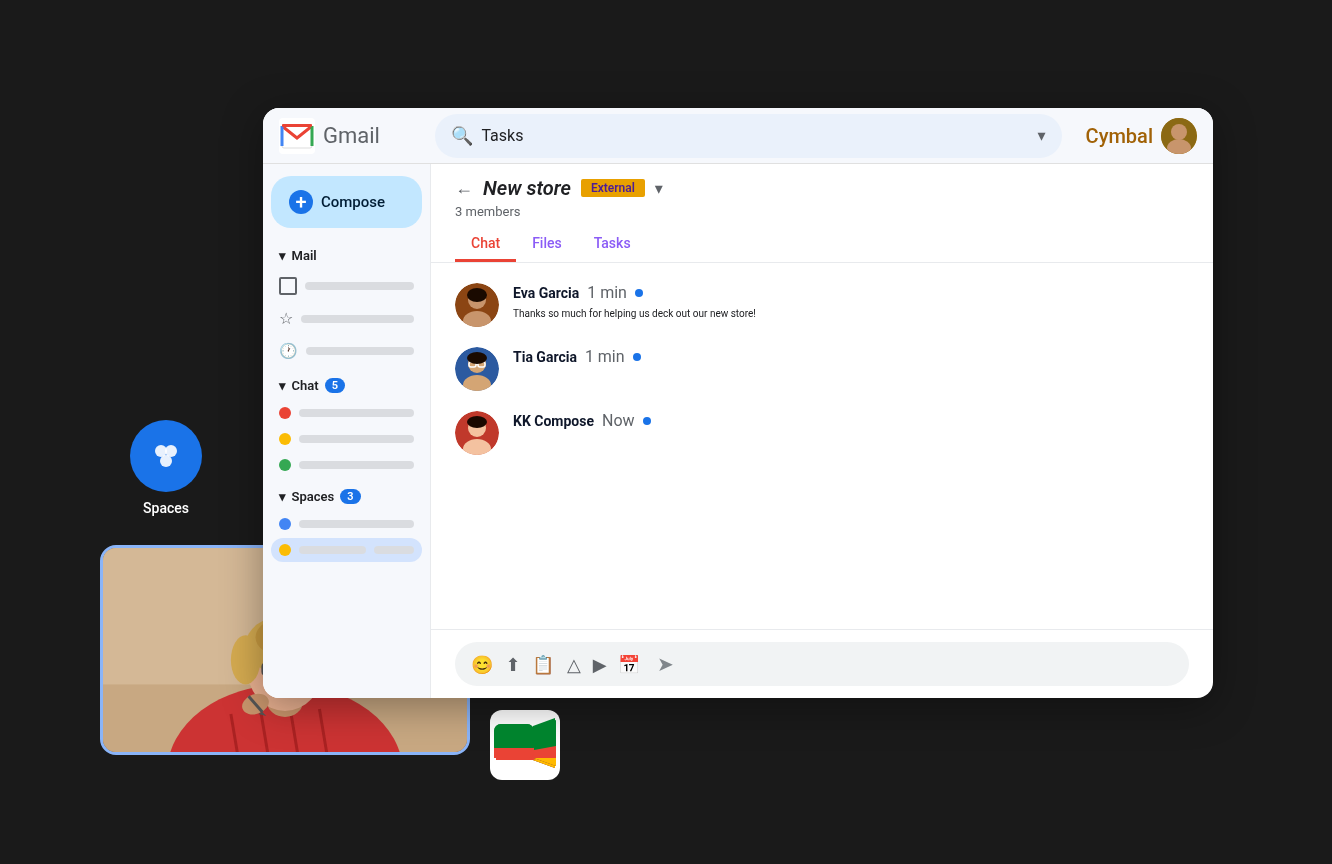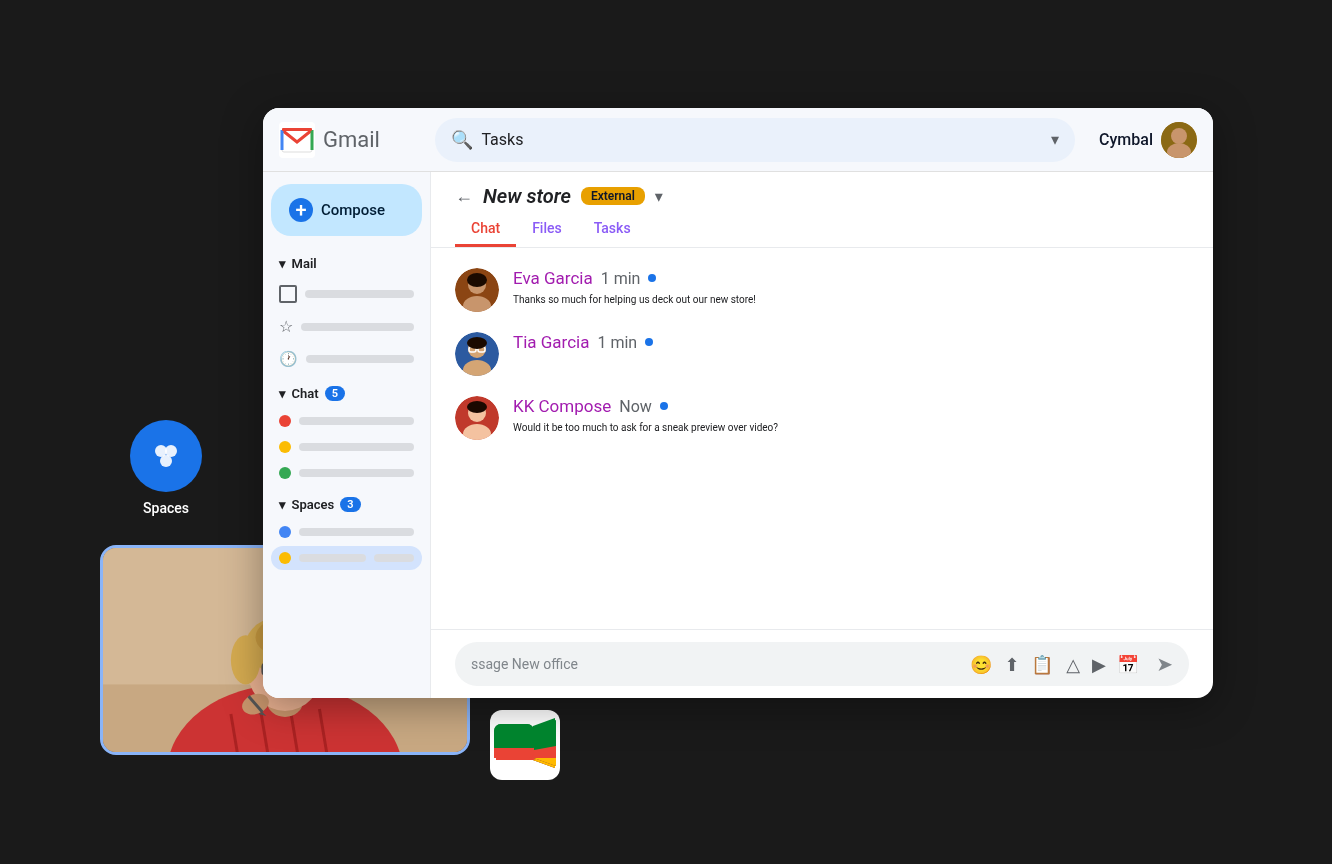--- a/index.html
+++ b/index.html
@@ -92,21 +92,21 @@
       background: #fff;
       border-radius: 16px;
       box-shadow: 0 8px 40px rgba(0,0,0,0.35);
       display: flex;
       flex-direction: column;
       overflow: hidden;
     }
 
     
     .gmail-header {
-      height: 64px;
+      height: 56px;
       background: #f6f8fc;
       display: flex;
       align-items: center;
       padding: 0 16px;
       gap: 16px;
       border-bottom: 1px solid #e0e0e0;
       flex-shrink: 0;
     }
     .gmail-logo-area {
       display: flex;
@@ -142,21 +142,21 @@
       border: none;
       outline: none;
     }
     .search-dropdown-arrow { color: #5f6368; font-size: 16px; margin-left: auto; }
     .account-area {
       display: flex;
       align-items: center;
       gap: 8px;
       margin-left: 8px;
     }
-    .cymbal-text { font-size: 16px; color: #0f172a; font-weight: 500; }
+    .cymbal-text { font-size: 20px; color: #a16207; font-weight: 500; }
     .avatar {
       width: 36px;
       height: 36px;
       border-radius: 50%;
       background: linear-gradient(135deg, #8b6914, #c4952a);
       display: flex;
       align-items: center;
       justify-content: center;
       color: white;
       font-size: 14px;
@@ -290,22 +290,22 @@
     .chat-title-row {
       display: flex;
       align-items: center;
       gap: 10px;
       margin-bottom: 4px;
     }
     .back-arrow { font-size: 18px; color: #5f6368; cursor: pointer; }
     .chat-title { font-size: 20px; font-weight: 600; color: #202124; font-style: italic; }
     .external-badge {
       background: #e8a000;
-      color: #0f172a;
-      border-radius: 8px;
+      color: #4c1d95;
+      border-radius: 2px;
       padding: 2px 10px;
       font-size: 12px;
       font-weight: 600;
     }
     .chevron-down { font-size: 16px; color: #5f6368; cursor: pointer; }
     .members-count { font-size: 13px; color: #5f6368; margin-bottom: 8px; }
 
     .chat-tabs {
       display: flex;
       gap: 0;
@@ -345,21 +345,21 @@
       flex-shrink: 0;
       overflow: hidden;
     }
     .msg-content { flex: 1; }
     .msg-header {
       display: flex;
       align-items: center;
       gap: 8px;
       margin-bottom: 4px;
     }
-    .msg-name { font-size: 17px; font-weight: 400; color: #a21caf; }
+    .msg-name { font-size: 14px; font-weight: 700; color: #0f172a; }
     .msg-time { font-size: 16px; color: #5f6368; }
     .online-dot {
       width: 8px;
       height: 8px;
       border-radius: 50%;
       background: #1a73e8;
     }
     .msg-text { font-size: 10px; color: #202124; line-height: 1.5; }
 
     
@@ -592,20 +592,21 @@
 
     <div class="chat-panel">
 
       <div class="chat-header">
         <div class="chat-title-row">
           <span class="back-arrow">←</span>
           <span class="chat-title">New store</span>
           <span class="external-badge">External</span>
           <span class="chevron-down">▾</span>
         </div>
+        <div class="members-count">3 members</div>
         <div class="chat-tabs">
           <div class="chat-tab active">Chat</div>
           <div class="chat-tab">Files</div>
           <div class="chat-tab">Tasks</div>
         </div>
       </div>
 
       <div class="messages-area">
 
         <div class="message">
@@ -660,29 +661,27 @@
 
               <ellipse cx="22" cy="11" rx="10" ry="6" fill="#1a0800"></ellipse>
             </svg>
           </div>
           <div class="msg-content">
             <div class="msg-header">
               <span class="msg-name">KK Compose</span>
               <span class="msg-time">Now</span>
               <div class="online-dot"></div>
             </div>
-            <div class="msg-text">Would it be too much to ask for a sneak preview over video?</div>
           </div>
         </div>
 
       </div>
 
       <div class="message-input-area">
         <div class="message-input-box">
-          <span class="message-placeholder">ssage New office</span>
           <div class="input-icons">
             <span class="input-icon">😊</span>
             <span class="input-icon">⬆</span>
             <span class="input-icon">📋</span>
             <span class="input-icon">△</span>
             <span class="input-icon">▶</span>
             <span class="input-icon">📅</span>
           </div>
           <span class="send-btn">➤</span>
         </div>

